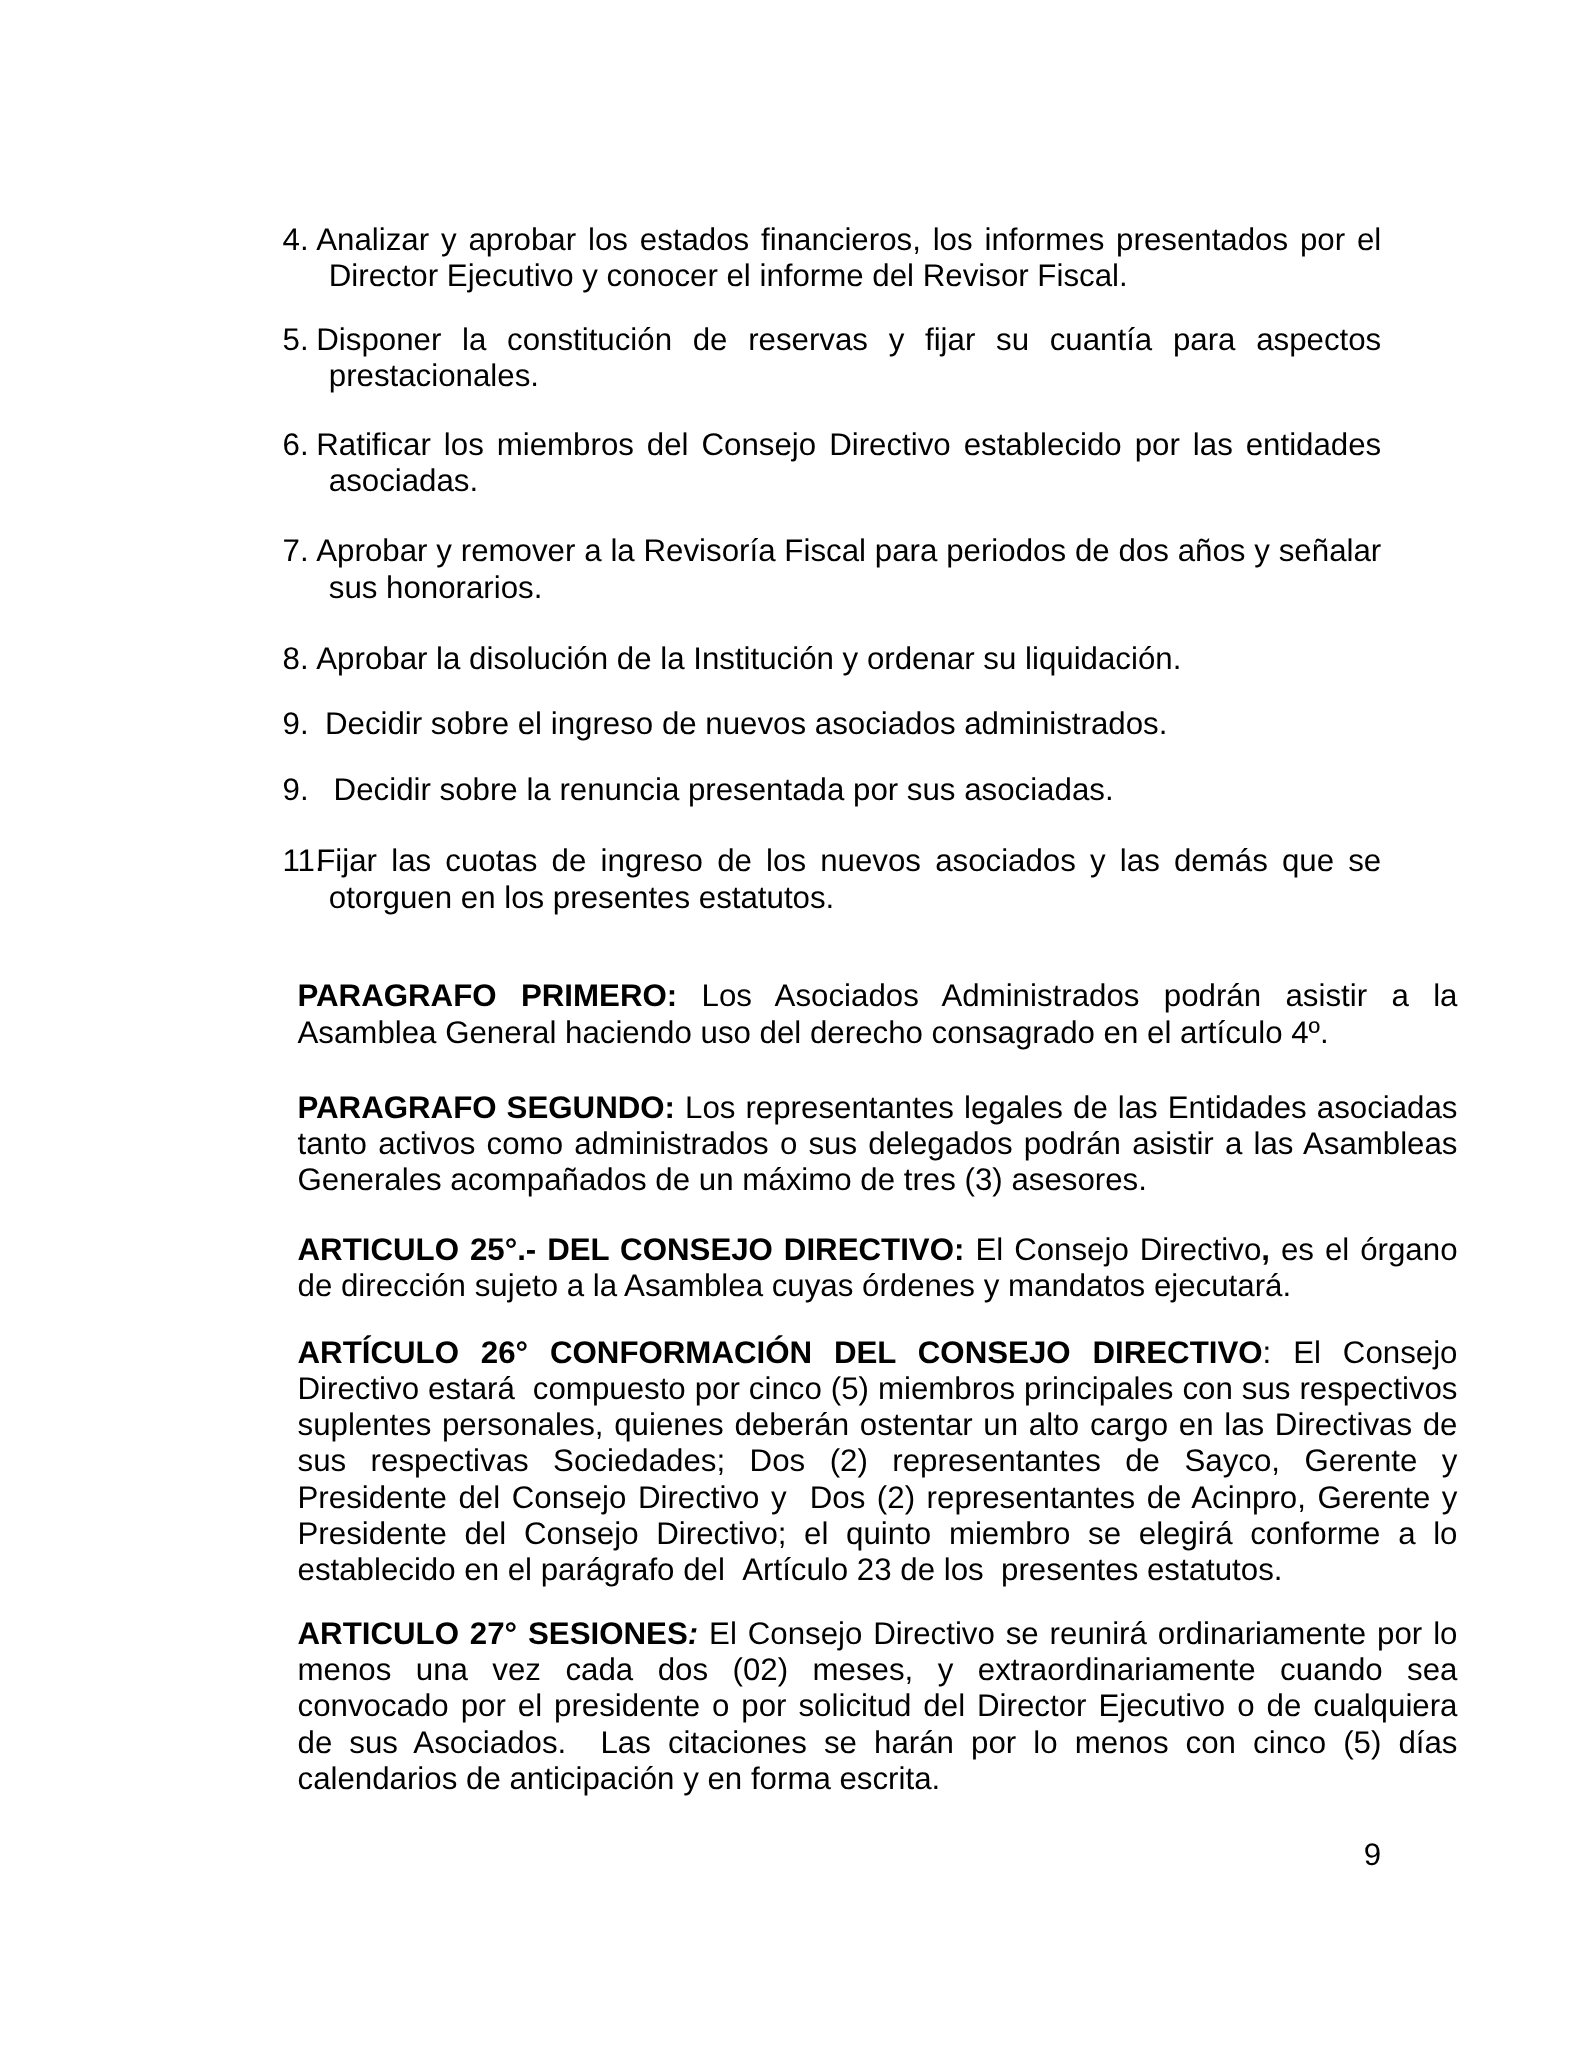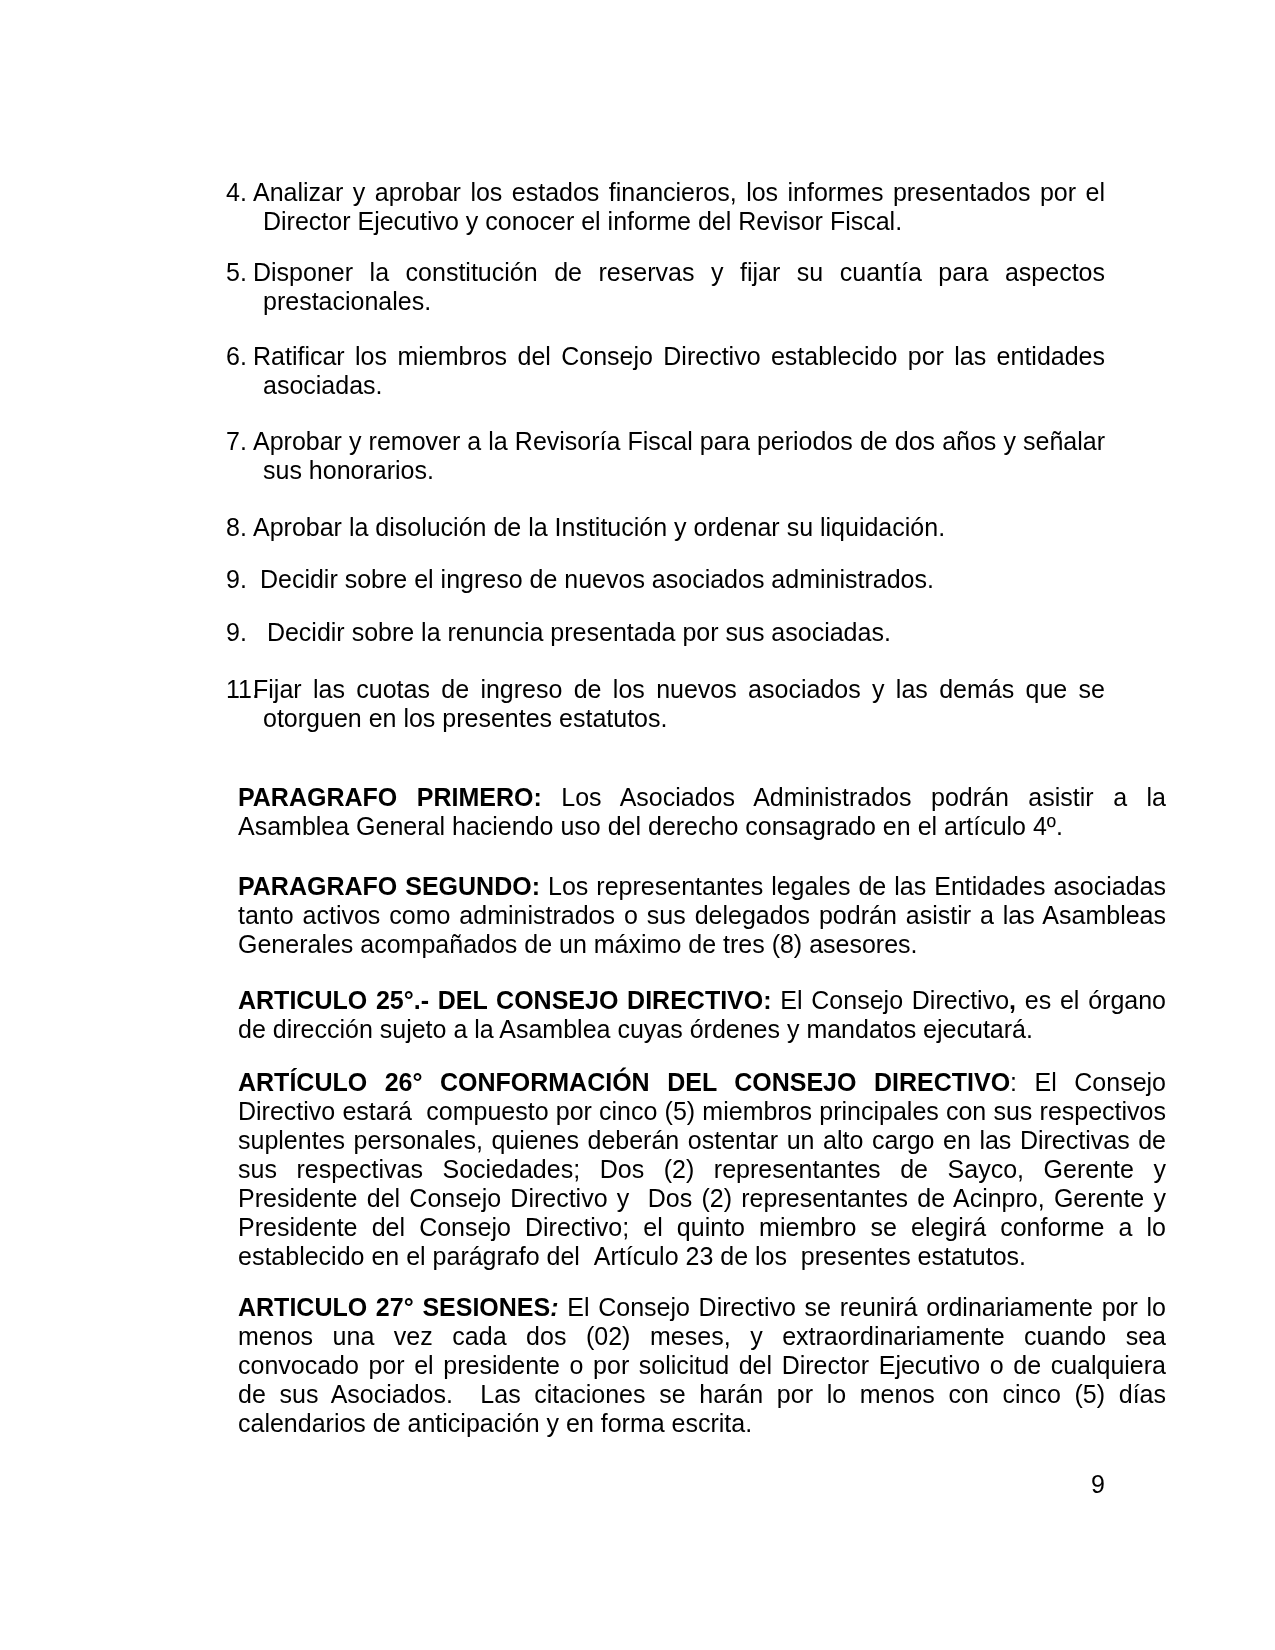--- a/index.html
+++ b/index.html
@@ -69,19 +69,19 @@
         <span class="num">9.</span>
         <div class="body">&nbsp;&nbsp;Decidir sobre la renuncia presentada por sus asociadas.</div>
       </div>
       <div class="li li-7">
         <span class="num">11.</span>
         <div class="body">Fijar las cuotas de ingreso de los nuevos asociados y las demás que se otorguen en los presentes estatutos.</div>
       </div>
     </div>
 
   <div class="para para-0"><span class="b">PARAGRAFO PRIMERO:</span><span> Los Asociados Administrados podrán asistir a la Asamblea General haciendo uso del derecho consagrado en el artículo 4º.</span></div>
-  <div class="para para-1"><span class="b">PARAGRAFO SEGUNDO:</span><span> Los representantes legales de las Entidades asociadas tanto activos como administrados o sus delegados podrán asistir a las Asambleas Generales acompañados de un máximo de tres (8) asesores.</span></div>
+  <div class="para para-1"><span class="b">PARAGRAFO SEGUNDO:</span><span> Los representantes legales de las Entidades asociadas tanto activos como administrados o sus delegados podrán asistir a las Asambleas Generales acompañados de un máximo de tres (3) asesores.</span></div>
   <div class="para para-2"><span class="b">ARTICULO 25°.- DEL CONSEJO DIRECTIVO:</span><span> El Consejo Directivo</span><span class="b">,</span><span> es el órgano de dirección sujeto a la Asamblea cuyas órdenes y mandatos ejecutará.</span></div>
   <div class="para para-3"><span class="b">ARTÍCULO 26° CONFORMACIÓN DEL CONSEJO DIRECTIVO</span><span>: El Consejo Directivo estará &nbsp;compuesto por cinco (5) miembros principales con sus respectivos suplentes personales, quienes deberán ostentar un alto cargo en las Directivas de sus respectivas Sociedades; Dos (2) representantes de Sayco, Gerente y Presidente del Consejo Directivo y &nbsp;Dos (2) representantes de Acinpro, Gerente y Presidente del Consejo Directivo; el quinto miembro se elegirá conforme a lo establecido en el parágrafo del &nbsp;Artículo 23 de los &nbsp;presentes estatutos.</span></div>
   <div class="para para-4"><span class="b">ARTICULO 27° SESIONES</span><span class="b i">:</span><span> El Consejo Directivo se reunirá ordinariamente por lo menos una vez cada dos (02) meses, y extraordinariamente cuando sea convocado por el presidente o por solicitud del Director Ejecutivo o de cualquiera de sus Asociados. &nbsp;Las citaciones se harán por lo menos con cinco (5) días calendarios de anticipación y en forma escrita.</span></div>
 
   <div class="pagenum">9</div>
 </div>
 
 </body></html>

